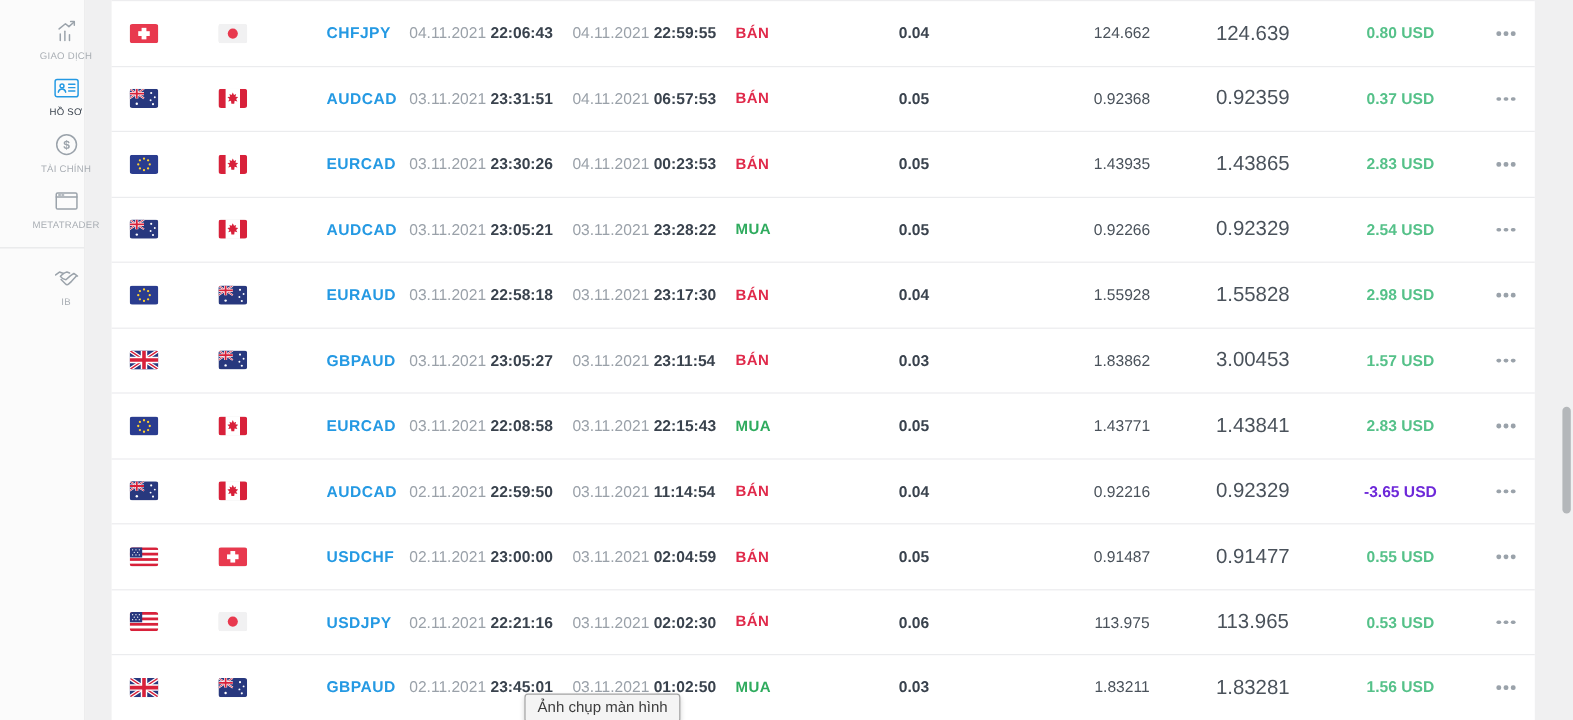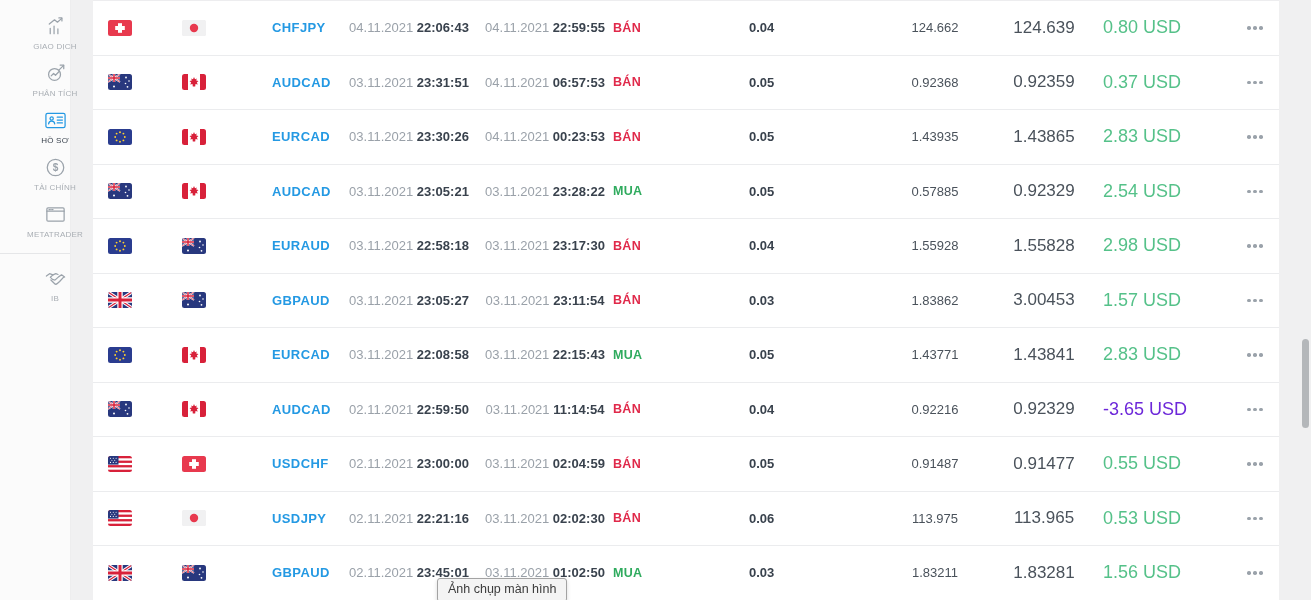--- a/index.html
+++ b/index.html
@@ -25,28 +25,28 @@
   .content { position:absolute; left:93px; top:0; width:1186px; height:600px;
     background:#ffffff; border-top:1px solid #ededef; }
   .row { display:flex; align-items:center; height:54.5px; border-bottom:1px solid #ebecee; }
   .c-pair { width:248px; display:flex; align-items:center; padding-left:15px;gap:45px; }
   .flag { width:24px; height:16px; border-radius:2.5px; overflow:hidden; flex:0 0 auto;
     box-shadow:inset 0 0 0 .5px rgba(0,0,0,.10); }
   .flag svg { display:block; width:24px; height:16px; }
   .flag + .flag { margin-left:5px; }
   .pair-link { margin-left:21px; color:#2499e3; font-weight:bold; font-size:13px;
     letter-spacing:.4px; cursor:pointer; }
-  .c-time { width:136px; text-align:center; font-size:13px; color:#9aa1a9; white-space:nowrap; }
+  .c-time { width:136px; text-align:left; font-size:13px; color:#9aa1a9; white-space:nowrap; }
   .c-time b { color:#39424d; }
   .c-side { width:136px; text-align:left; font-size:12.5px; font-weight:bold; letter-spacing:.3px; }
   .sell { color:#e0294a; } .buy { color:#2fab5e; }
   .c-vol { width:136px; text-align:left; font-weight:bold; font-size:13px; color:#39424d; }
   .c-open { width:100px; text-align:center; font-size:13px; color:#4a525b; }
   .c-close { width:118px; text-align:center; font-size:17px; color:#4a525b; }
-  .c-profit { flex:1; text-align:left; font-size:18px; white-space:nowrap; }
+  .c-profit { flex:1; text-align:center; font-size:13px; white-space:nowrap;font-weight:bold; }
   .pos { color:#55c189; } .neg { color:#6d28d9; }
   .c-dots { width:48px; display:flex; justify-content:center; align-items:center;
     gap:2.5px; cursor:pointer; height:100%; }
   .dot { width:3.5px; height:3.5px; border-radius:50%; background:#9aa2aa; }
 
   
   .scroll-thumb { position:absolute; left:1302px; top:339px; width:7px; height:89px;
     border-radius:3.5px; background:#b4b7ba; z-index:4; cursor:pointer; }
   .tooltip { position:absolute; left:437px; top:578px; background:#f4f4f4;
     border:1px solid #a3a3a3; border-radius:3px; padding:3px 10px 5px;
@@ -61,29 +61,20 @@
       <div class="side-item">
         <span class="s-icon"><svg viewBox="0 0 24 24">
             <path d="M6.5 19.5v-5.5"></path>
             <path d="M10.5 19.5v-8"></path>
             <path d="M14.5 19.5v-5"></path>
             <path d="M5.5 9.5l5.5-4.5 3 2.5 4.5-4"></path>
             <path d="M15.5 3h3.2v3.2"></path>
           </svg></span>
         <span class="s-label">GIAO DỊCH</span>
       </div>
-      <div class="side-item">
-        <span class="s-icon"><svg viewBox="0 0 24 24">
-            <circle cx="11" cy="13" r="6.2"></circle>
-            <path d="M7.5 14.5l2.5-2.5 2 1.8 3.5-3.6"></path>
-            <path d="M15.5 8.5l5-5"></path>
-            <path d="M16.8 3.2h3.8v3.8"></path>
-          </svg></span>
-        <span class="s-label">PHÂN TÍCH</span>
-      </div>
       <div class="side-item active">
         <span class="s-icon"><svg viewBox="0 0 24 24">
             <rect x="2" y="4.5" width="20" height="15" rx="1.8"></rect>
             <circle cx="8" cy="10" r="1.7"></circle>
             <path d="M4.8 15.5c.3-2 1.7-2.8 3.2-2.8s2.9.8 3.2 2.8"></path>
             <path d="M13.8 8.5h5.4M13.8 11.5h5.4M13.8 14.5h5.4"></path>
           </svg></span>
         <span class="s-label">HỒ SƠ</span>
       </div>
       <div class="side-item">
@@ -254,21 +245,21 @@
               <rect x="18" width="6" height="16" fill="#d8213a"></rect>
               <path fill="#d8213a" d="M12 3l1 2.2 1.8-.8-.6 2.2 2.3.3-1.7 1.7 1 2-2.3-.6-.3 2.4h-2.4l-.3-2.4-2.3.6 1-2-1.7-1.7 2.3-.3-.6-2.2 1.8.8z"></path>
             </svg>
           </span>
           <span class="pair-link">AUDCAD</span>
         </div>
         <div class="c-time">03.11.2021 <b>23:05:21</b></div>
         <div class="c-time">03.11.2021 <b>23:28:22</b></div>
         <div class="c-side buy">MUA</div>
         <div class="c-vol">0.05</div>
-        <div class="c-open">0.57885</div>
+        <div class="c-open">0.92266</div>
         <div class="c-close">0.92329</div>
         <div class="c-profit pos">2.54 USD</div>
         <div class="c-dots">
           <span class="dot"></span>
           <span class="dot"></span>
           <span class="dot"></span>
         </div>
       </div>
       <div class="row">
         <div class="c-pair">

